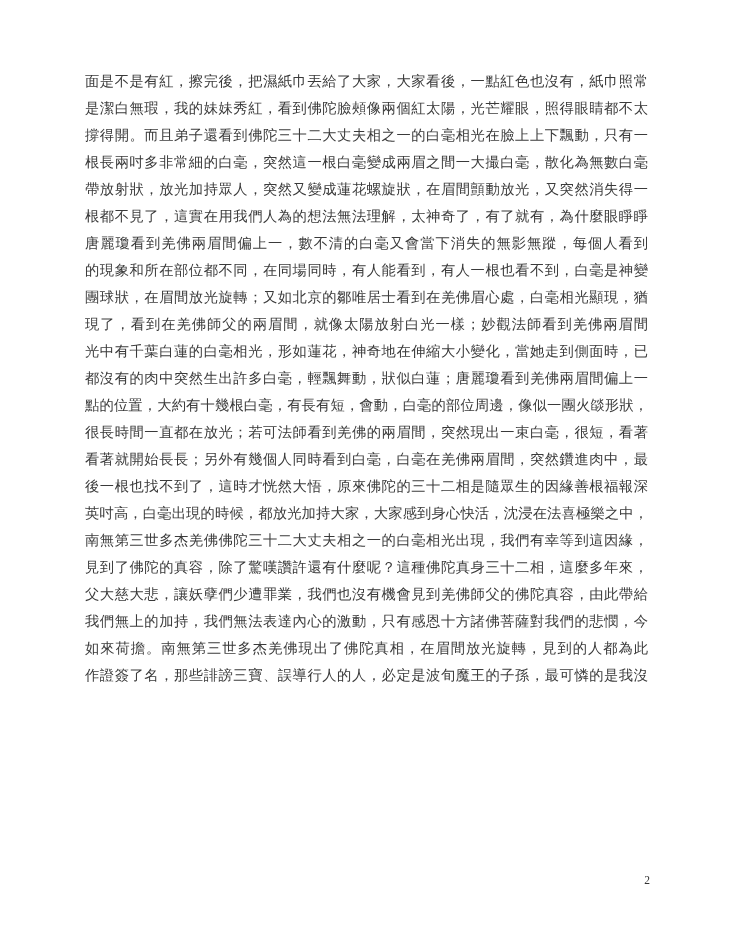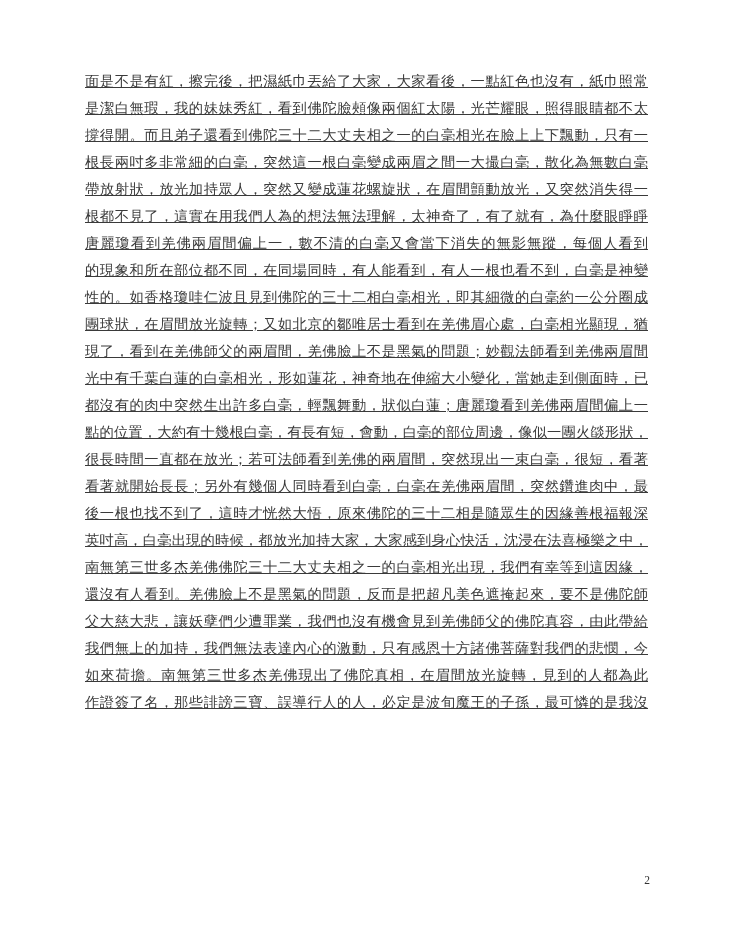--- a/index.html
+++ b/index.html
@@ -30,21 +30,20 @@
     color: #3a3a3a;
     font-size: 14.3px;
   }
   .line {
     height: 27px;
     line-height: 27px;
     text-align: justify;
     text-align-last: justify;
     text-justify: inter-character;
     letter-spacing: 0;
-    text-decoration: underline;
   }
   .page-number {
     position: absolute;
     right: 80px;
     top: 874px;
     width: 20px;
     text-align: right;
     font-size: 11.5px;
     color: #333333;
   }
@@ -55,31 +54,30 @@
 <main class="page">
   <div class="text-block" id="text-block">
       <div class="line">面是不是有紅，擦完後，把濕紙巾丟給了大家，大家看後，一點紅色也沒有，紙巾照常</div>
       <div class="line">是潔白無瑕，我的妹妹秀紅，看到佛陀臉頰像兩個紅太陽，光芒耀眼，照得眼睛都不太</div>
       <div class="line">撐得開。而且弟子還看到佛陀三十二大丈夫相之一的白毫相光在臉上上下飄動，只有一</div>
       <div class="line">根長兩吋多非常細的白毫，突然這一根白毫變成兩眉之間一大撮白毫，散化為無數白毫</div>
       <div class="line">帶放射狀，放光加持眾人，突然又變成蓮花螺旋狀，在眉間顫動放光，又突然消失得一</div>
       <div class="line">根都不見了，這實在用我們人為的想法無法理解，太神奇了，有了就有，為什麼眼睜睜</div>
       <div class="line">唐麗瓊看到羌佛兩眉間偏上一，數不清的白毫又會當下消失的無影無蹤，每個人看到</div>
       <div class="line">的現象和所在部位都不同，在同場同時，有人能看到，有人一根也看不到，白毫是神變</div>
-      <div class="line">性的。如香格瓊哇仁波且見到佛陀的三十二相白毫相光，即其細微的白毫約一公分圈成</div>
       <div class="line">團球狀，在眉間放光旋轉；又如北京的鄒唯居士看到在羌佛眉心處，白毫相光顯現，猶</div>
-      <div class="line">現了，看到在羌佛師父的兩眉間，羌佛臉上不是黑氣的問題；妙觀法師看到羌佛兩眉間</div>
+      <div class="line">現了，看到在羌佛師父的兩眉間，就像太陽放射白光一樣；妙觀法師看到羌佛兩眉間</div>
       <div class="line">光中有千葉白蓮的白毫相光，形如蓮花，神奇地在伸縮大小變化，當她走到側面時，已</div>
       <div class="line">都沒有的肉中突然生出許多白毫，輕飄舞動，狀似白蓮；唐麗瓊看到羌佛兩眉間偏上一</div>
       <div class="line">點的位置，大約有十幾根白毫，有長有短，會動，白毫的部位周邊，像似一團火燄形狀，</div>
       <div class="line">很長時間一直都在放光；若可法師看到羌佛的兩眉間，突然現出一束白毫，很短，看著</div>
       <div class="line">看著就開始長長；另外有幾個人同時看到白毫，白毫在羌佛兩眉間，突然鑽進肉中，最</div>
       <div class="line">後一根也找不到了，這時才恍然大悟，原來佛陀的三十二相是隨眾生的因緣善根福報深</div>
       <div class="line">英吋高，白毫出現的時候，都放光加持大家，大家感到身心快活，沈浸在法喜極樂之中，</div>
       <div class="line">南無第三世多杰羌佛佛陀三十二大丈夫相之一的白毫相光出現，我們有幸等到這因緣，</div>
-      <div class="line">還沒有人看到。羌佛臉上不是黑氣的問題，反而是把超凡美色遮掩起來，要不是佛陀師</div>
+      <div class="line">見到了佛陀的真容，除了驚嘆讚許還有什麼呢？這種佛陀真身三十二相，這麼多年來，</div>
       <div class="line">父大慈大悲，讓妖孽們少遭罪業，我們也沒有機會見到羌佛師父的佛陀真容，由此帶給</div>
       <div class="line">我們無上的加持，我們無法表達內心的激動，只有感恩十方諸佛菩薩對我們的悲憫，今</div>
       <div class="line">如來荷擔。南無第三世多杰羌佛現出了佛陀真相，在眉間放光旋轉，見到的人都為此</div>
       <div class="line">作證簽了名，那些誹謗三寶、誤導行人的人，必定是波旬魔王的子孫，最可憐的是我沒</div>
     </div>
   <div class="page-number">2</div>
 </main>
 
 </body></html>

